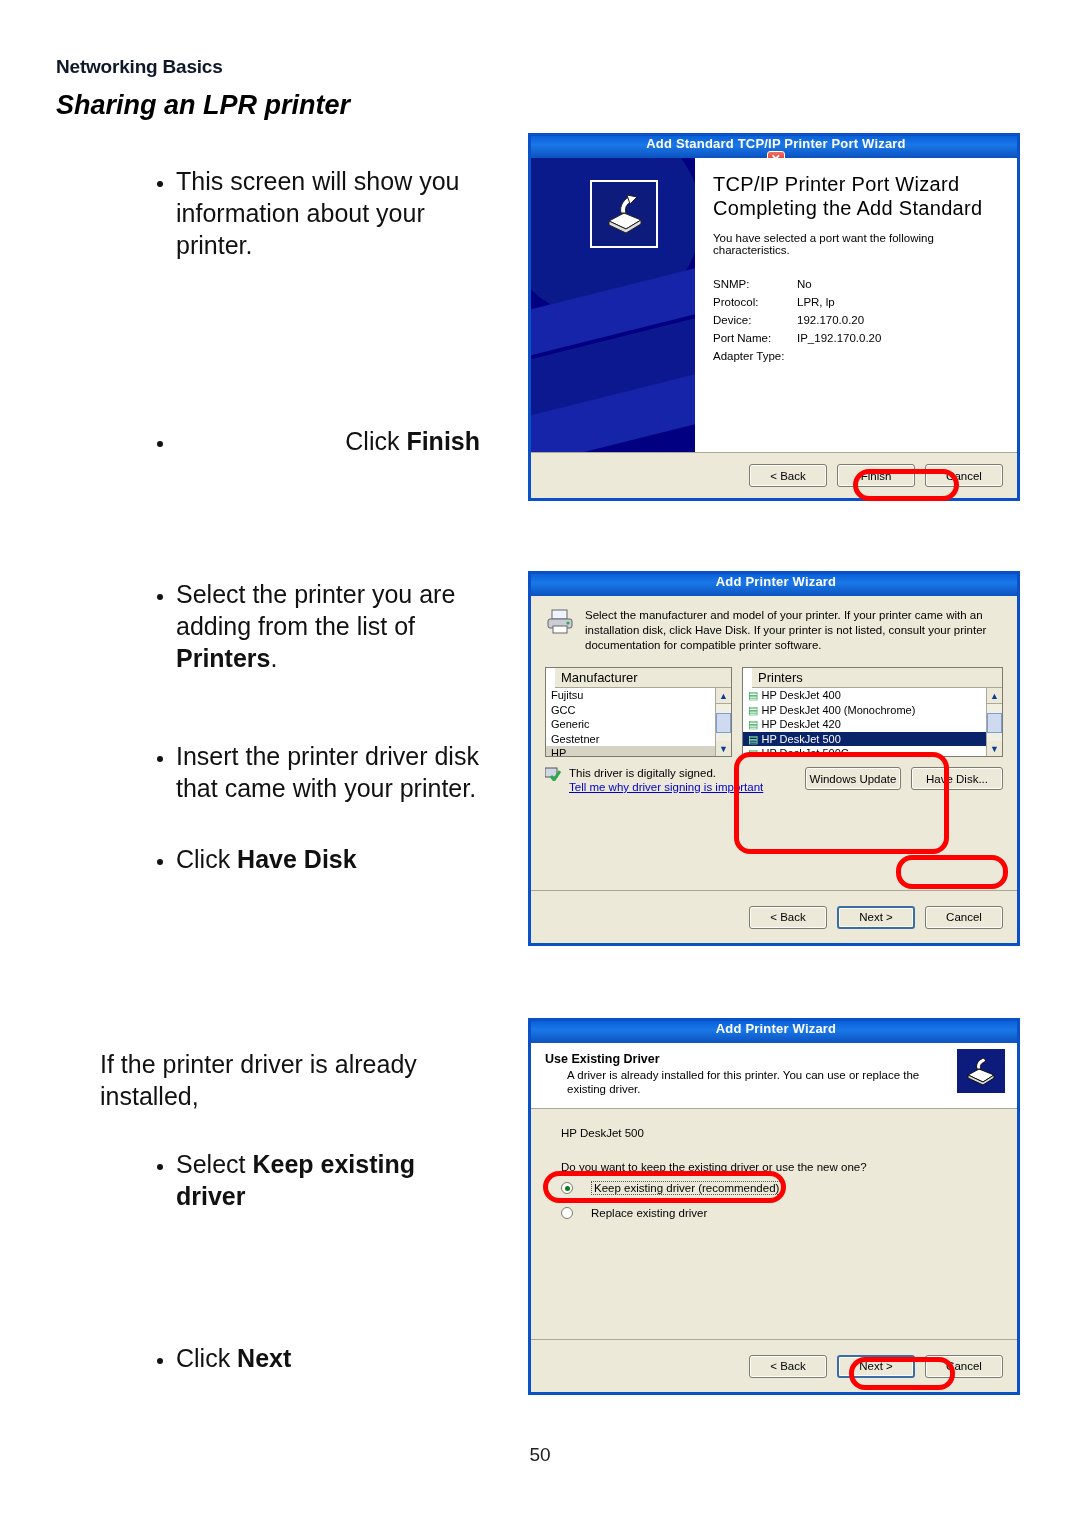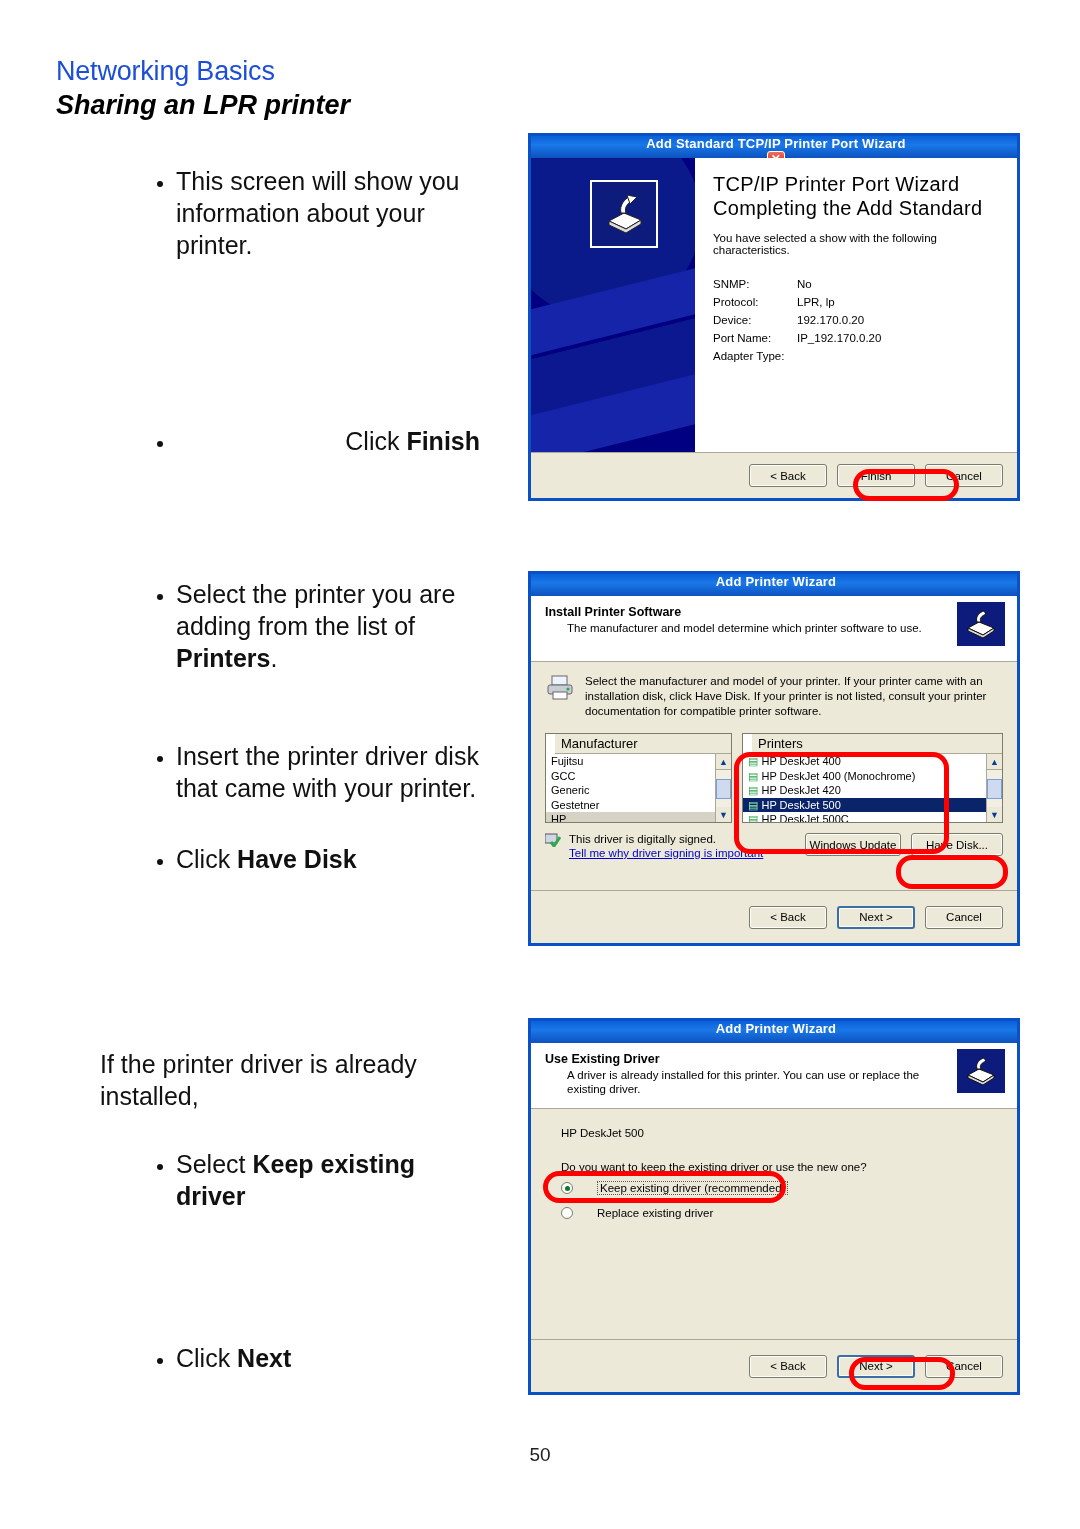--- a/index.html
+++ b/index.html
@@ -13,23 +13,23 @@
     position: relative;
     font-family: "Liberation Sans", sans-serif;
     overflow: hidden;
   }
 
   
   .page-title {
     position: absolute;
     left: 56px;
     top: 56px;
-    font-size: 27px;
-    font-weight: normal;
-    color: #1d4ed8;
+    font-size: 19px;
+    font-weight: bold;
+    color: #0f172a;
     letter-spacing: -0.2px;
   }
   .page-subtitle {
     position: absolute;
     left: 56px;
     top: 90px;
     font-size: 27px;
     font-weight: bold;
     font-style: italic;
     color: #000000;
@@ -188,21 +188,21 @@
   }
   .sbtn {
     width:15px; height:15px; background:#ece9d8; color:#0a3d91;
     font-size: 9px; display:flex; align-items:center; justify-content:center;
     border-bottom: 1px solid #aca899;
   }
   .sthumb { width:13px; height:18px; background:#cfd9ef; border:1px solid #7b9fd0; margin: 0 auto; }
   .signline { display:flex; align-items:flex-start; gap:8px; margin-top: 10px; }
   .signline .lnk { color:#0000cc; text-decoration: underline; display:block; margin-top:2px; }
   .rowbtns { display:flex; gap: 10px; margin-left:auto; }
-  .radio-row { display:flex; align-items:center; gap:24px; margin-top: 8px; }
+  .radio-row { display:flex; align-items:center; gap:18px; margin-top: 8px; }
   .radio {
     width: 12px; height: 12px; border-radius:50%;
     border:1px solid #7b7b6e; background:#fff; box-sizing:border-box;
     display:flex; align-items:center; justify-content:center;
   }
   .radio i { width:5px; height:5px; border-radius:50%; background:#0b7a1e; display:block; }
   .dotted { border: 1px dotted #555; padding: 0 2px; }
 </style>
 </head>
 <body>
@@ -276,21 +276,21 @@
           <path d="M28 6 L38 8 L31 15 Z" fill="#ffffff" stroke="#222" stroke-width="1"></path>
         </svg>
       </div>
     </div>
 
     <div class="wiz-right">
       <div class="wiz-h1">
         <div>TCP/IP Printer Port Wizard</div>
         <div>Completing the Add Standard</div>
       </div>
-      <div class="wiz-lead">You have selected a show with the following characteristics.</div>
+      <div class="wiz-lead">You have selected a port want the following characteristics.</div>
       <div class="wiz-table">
         <div class="wiz-row">
           <span class="k">SNMP:</span>
           <span>No</span>
         </div>
         <div class="wiz-row">
           <span class="k">Protocol:</span>
           <span>LPR, lp</span>
         </div>
         <div class="wiz-row">
@@ -317,31 +317,20 @@
     </div>
   </div>
   <div class="highlight-ring" style="left:322px; top:333px; width:106px; height:32px;"></div>
 </div>
 
 <div class="dlg" id="dlg-install">
   <div class="dlg-title">
     <span class="t">Add Printer Wizard</span>
   </div>
 
-  <div class="wz-head">
-    <div class="h">Install Printer Software</div>
-    <div class="s">The manufacturer and model determine which printer software to use.</div>
-    <div class="wz-icon">
-      <svg width="34" height="32" viewBox="0 0 34 32">
-        <path d="M4 20 L15 14 L30 20 L19 27 Z" fill="#ffffff" stroke="#111" stroke-width="1"></path>
-        <path d="M4 20 L4 23 L19 30 L30 23 L30 20 L19 27 Z" fill="#d8d8d8" stroke="#111" stroke-width="1"></path>
-        <path d="M13 14 C11 8, 16 4, 20 3 L22 6 C18 8, 15 10, 17 14 Z" fill="#ffffff" stroke="#111" stroke-width="1"></path>
-      </svg>
-    </div>
-  </div>
 
   <div class="wz-body">
     <div class="intro">
       <span>
         <svg width="30" height="28" viewBox="0 0 30 28">
           <rect x="7" y="2" width="15" height="9" fill="#eef4ff" stroke="#666" stroke-width="1"></rect>
           <rect x="3" y="11" width="24" height="9" rx="2" fill="#c9cdd6" stroke="#666" stroke-width="1"></rect>
           <rect x="8" y="18" width="14" height="7" fill="#ffffff" stroke="#666" stroke-width="1"></rect>
           <circle cx="23" cy="15" r="1.6" fill="#2fa84f"></circle>
         </svg>

